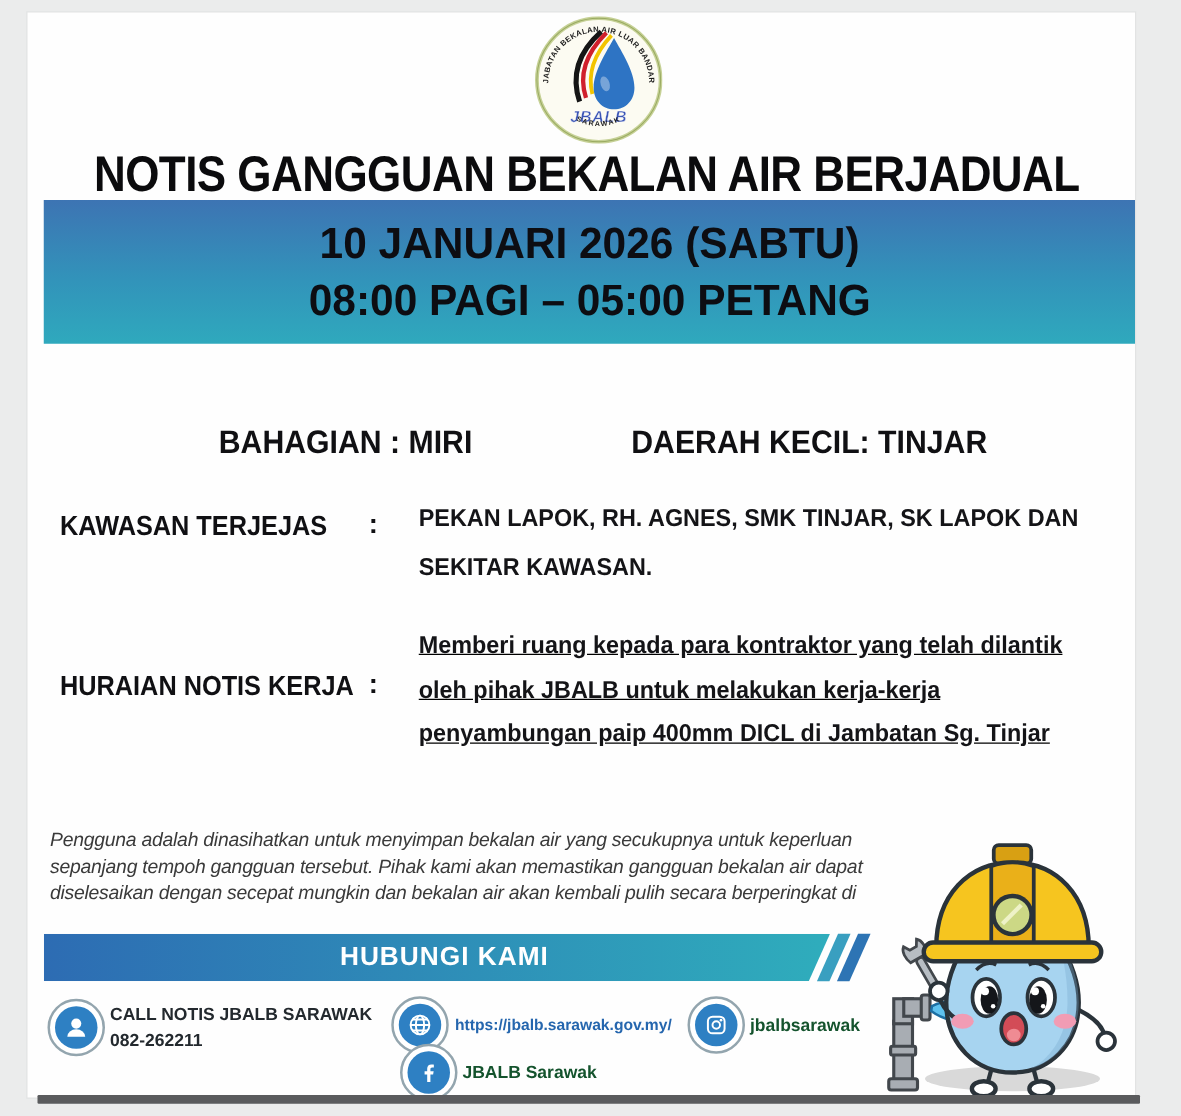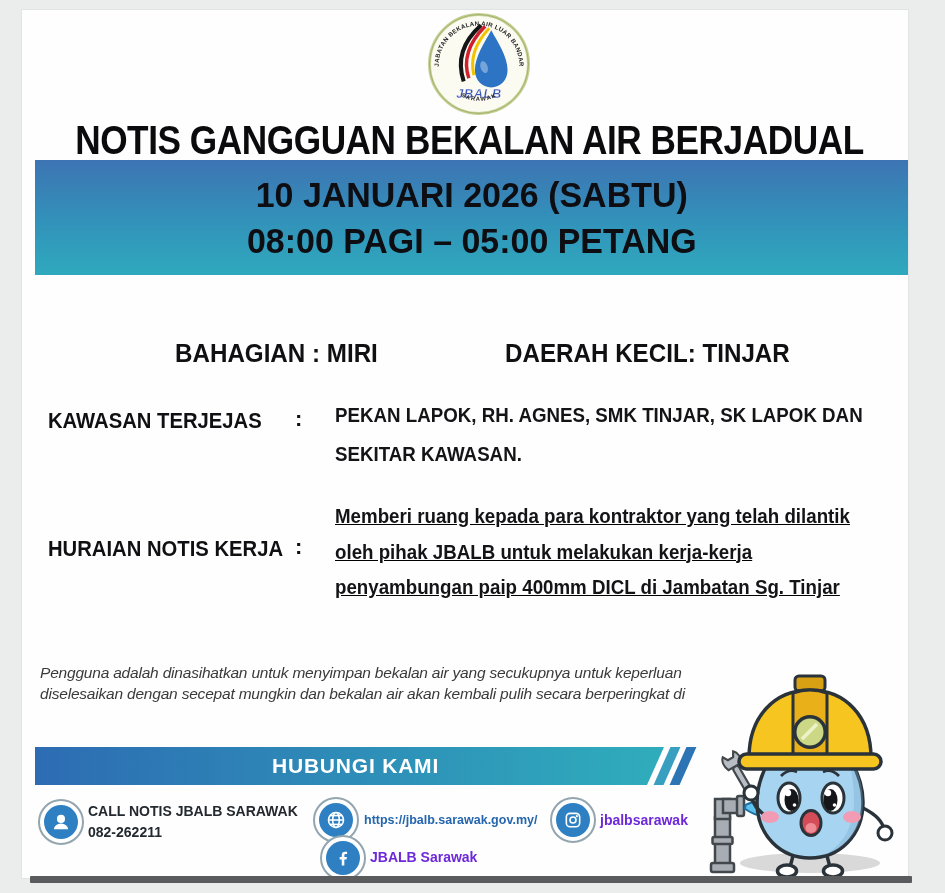--- a/index.html
+++ b/index.html
@@ -66,21 +66,21 @@
   .badge{
     width:46px;height:46px;border-radius:50%;
     border:2px solid #93a5ae;background:#ffffff;box-sizing:border-box;
   }
   .badge .inner{
     width:34px;height:34px;margin:4px;border-radius:50%;
     background:#2e80c3;display:flex;align-items:center;justify-content:center;
   }
   .cc-text{font-size:14px;font-weight:bold;color:#23292e;line-height:21px;white-space:nowrap;}
   .link-text{font-size:12.5px;font-weight:bold;color:#2566ae;white-space:nowrap;}
-  .fb-text{font-size:14px;font-weight:bold;color:#6d28d9;white-space:nowrap;}
+  .fb-text{font-size:14px;font-weight:bold;color:#14532d;white-space:nowrap;}
   
   .bottom-bar{left:30px;top:876px;width:882px;height:7px;background:#5a5b5d;border-radius:1px;}
 </style>
 </head>
 <body>
 
 <div class="abs card"></div>
 
 <svg class="abs" style="left:428px;top:13px;" width="102" height="102" viewBox="0 0 100 100">
   <circle cx="50" cy="50" r="48.5" fill="#fcfbf2" stroke="#c6d196" stroke-width="3"></circle>
@@ -127,20 +127,21 @@
 <div class="abs sec-label" style="left:48px;top:536px;">HURAIAN NOTIS KERJA</div>
 <div class="abs sec-colon" style="left:295px;top:534px;">:</div>
 <div class="abs sec-lines h-lines" style="left:335px;top:503px;text-decoration:underline;">
   <div class="vline">Memberi ruang kepada para kontraktor yang telah dilantik</div>
   <div class="vline">oleh pihak JBALB untuk melakukan kerja-kerja</div>
   <div class="vline">penyambungan paip 400mm DICL di Jambatan Sg. Tinjar</div>
 </div>
 
 <div class="abs advisory">
   <div class="aline">Pengguna adalah dinasihatkan untuk menyimpan bekalan air yang secukupnya untuk keperluan</div>
+  <div class="aline">sepanjang tempoh gangguan tersebut. Pihak kami akan memastikan gangguan bekalan air dapat</div>
   <div class="aline">diselesaikan dengan secepat mungkin dan bekalan air akan kembali pulih secara berperingkat di</div>
 </div>
 
 <div class="abs contact-banner">
   <span class="hk">HUBUNGI KAMI</span>
 </div>
 <div class="abs stripe stripe1"></div>
 <div class="abs stripe stripe2"></div>
 
 <div class="abs badge" style="left:38px;top:799px;">

